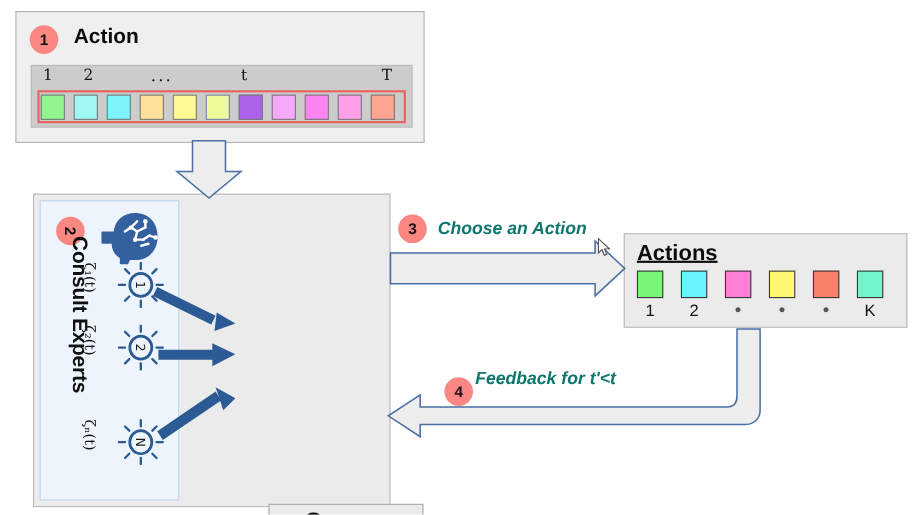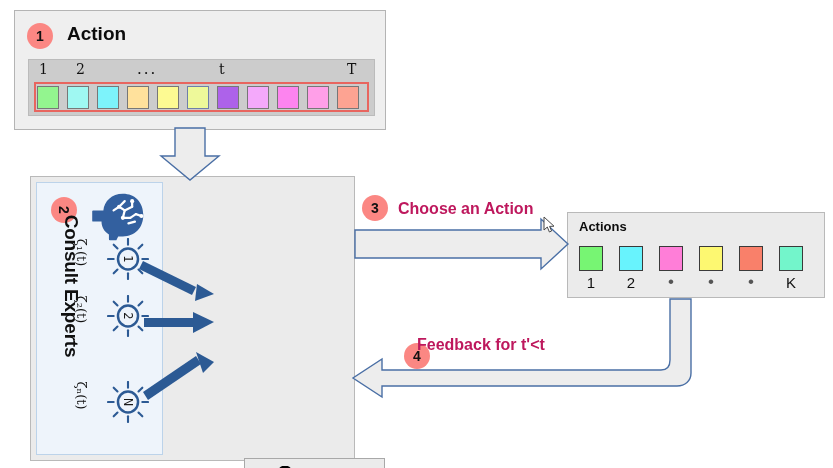--- a/index.html
+++ b/index.html
@@ -89,37 +89,37 @@
     background:#ebebeb; border:1px solid #a8a8a8; box-sizing:border-box;
   }
 
   
   .actions-panel{
     left:567px; top:212px; width:258px; height:86px;
     background:#ebebeb; border:1px solid #b9b9b9;
   }
   .actions-title{
     position:absolute; left:11px; top:6px;
-    font-size:13px; font-weight:bold; color:#0c0c0c;
+    font-size:20px; font-weight:bold; color:#0c0c0c;text-decoration:underline;
   }
   .act-sw{
     position:absolute; top:33px; width:24px; height:25px;
     border:1px solid #3a3a3a; box-sizing:border-box;
   }
   .act-lb{
     position:absolute; top:61px; width:24px;
     text-align:center; font-size:15px; color:#111;
     font-family:"Liberation Sans", sans-serif;
   }
   .act-lb.dot{ color:#555; font-size:17px; line-height:16px; }
 
   
   .step-label{
-    position:absolute; font-size:16px; font-weight:bold; color:#be185d;
-    white-space:nowrap; line-height:19px;
+    position:absolute; font-size:16px; font-weight:bold; color:#0f766e;
+    white-space:nowrap; line-height:19px;font-style:italic;
   }
 
   
   #arrows{position:absolute;left:0;top:0;width:833px;height:468px;pointer-events:none;}
 
   .cursor{position:absolute;width:12px;height:18px;}
 </style>
 </head>
 <body>
 
@@ -260,21 +260,21 @@
         <div class="act-sw" style="left: 131px; background: rgb(253, 248, 113);"></div>
         <div class="act-lb dot" style="left: 131px;">•</div>
         <div class="act-sw" style="left: 171px; background: rgb(249, 128, 106);"></div>
         <div class="act-lb dot" style="left: 171px;">•</div>
         <div class="act-sw" style="left: 211px; background: rgb(115, 245, 203);"></div>
         <div class="act-lb" style="left: 211px;">K</div>
       </div>
   </div>
 
   <div class="badge" style="left:404px;top:343px;">4</div>
-  <div class="step-label" style="left:417px;top:335px;">
+  <div class="step-label" style="left:432px;top:335px;">
     <div>Feedback for t'&lt;t</div>
   </div>
 
   <svg id="arrows">
 
     <path d="M175,128 L205,128 L205,156 L219,156 L190,180 L161,156 L175,156 Z" fill="#ededed" stroke="#4a6fa5" stroke-width="1.4"></path>
 
     <path d="M355,230 L541,230 L541,219 L568,244 L541,269 L541,258 L355,258 Z" fill="#ededed" stroke="#4a6fa5" stroke-width="1.4"></path>
 
     <path d="M691,299 L691,373 C691,381 685,386 677,386 L382,386 L382,397 L353,378 L382,359 L382,370 L661,370 C667,370 670,366 670,360 L670,299 Z" fill="#ededed" stroke="#4a6fa5" stroke-width="1.4"></path>

